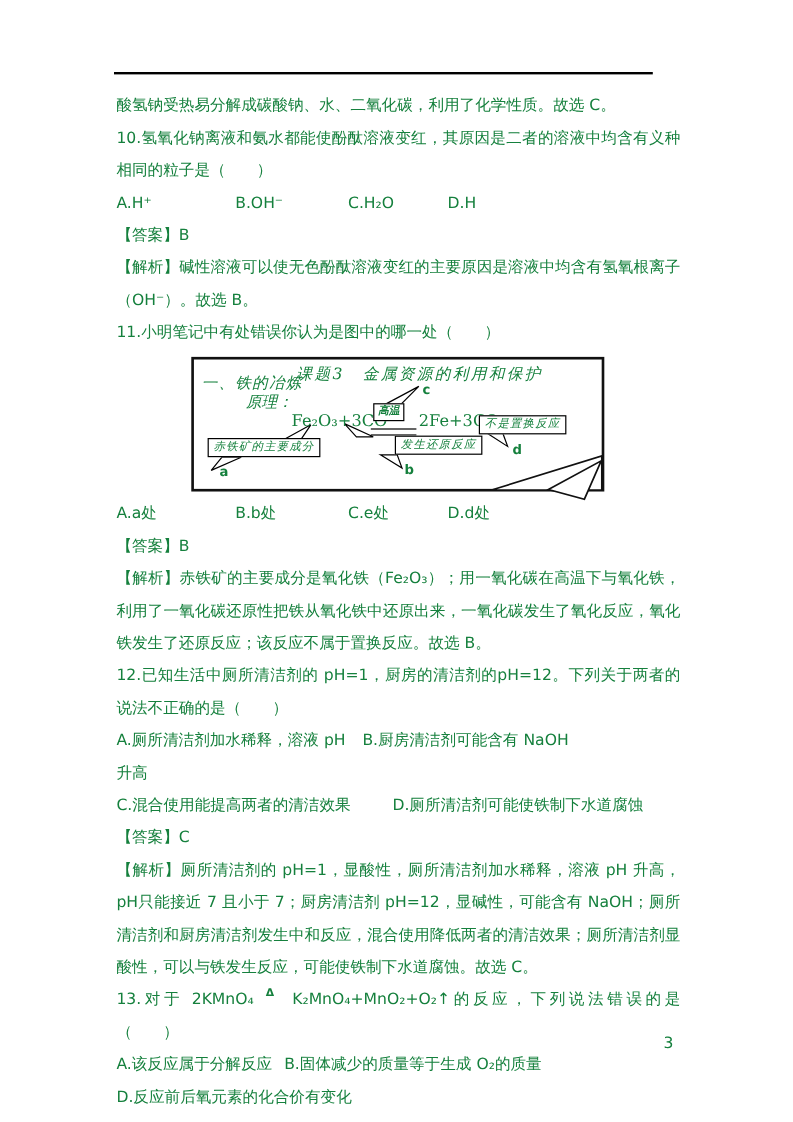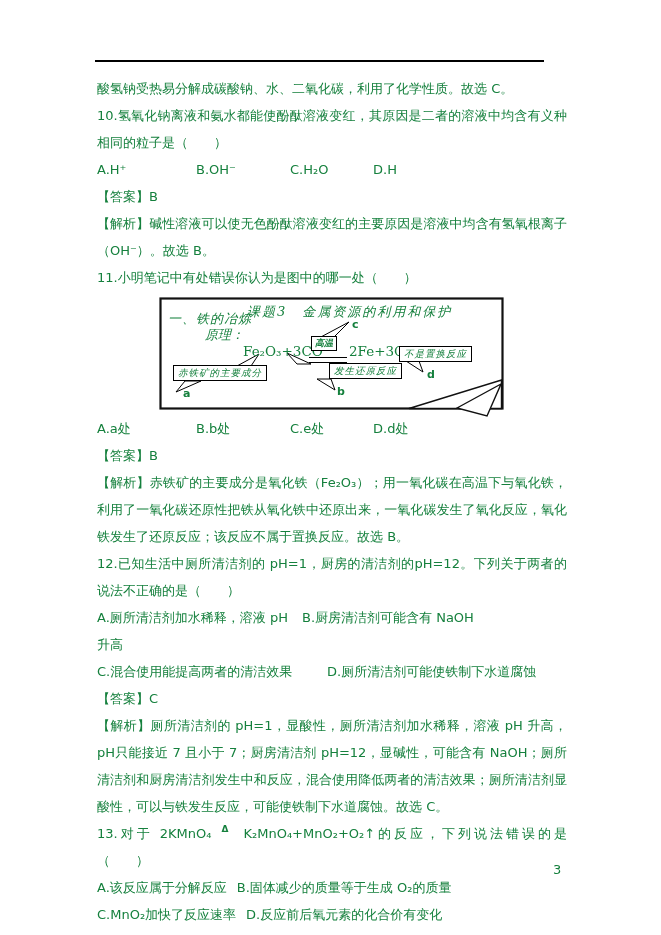--- a/index.html
+++ b/index.html
@@ -125,19 +125,18 @@
     </div>
     <p>【答案】C</p>
     <p>【解析】厕所清洁剂的 pH=1，显酸性，厕所清洁剂加水稀释，溶液 pH 升高，pH只能接近 7 且小于 7；厨房清洁剂 pH=12，显碱性，可能含有 NaOH；厕所清洁剂和厨房清洁剂发生中和反应，混合使用降低两者的清洁效果；厕所清洁剂显酸性，可以与铁发生反应，可能使铁制下水道腐蚀。故选 C。</p>
 
     <p><span>13.对于 2KMnO₄</span><span class="deq"><span class="dsym">Δ</span><span class="dl"></span></span><span>K₂MnO₄+MnO₂+O₂↑的反应，下列说法错误的是（　　）</span></p>
     <div class="rowg">
       <span>A.该反应属于分解反应</span>
       <span>B.固体减少的质量等于生成 O₂的质量</span>
     </div>
     <div class="rowg">
-      <span>C.MnO₂加快了反应速率</span>
       <span>D.反应前后氧元素的化合价有变化</span>
     </div>
   </div>
 
   <div class="page-number">3</div>
 </div>
 
 </body></html>

